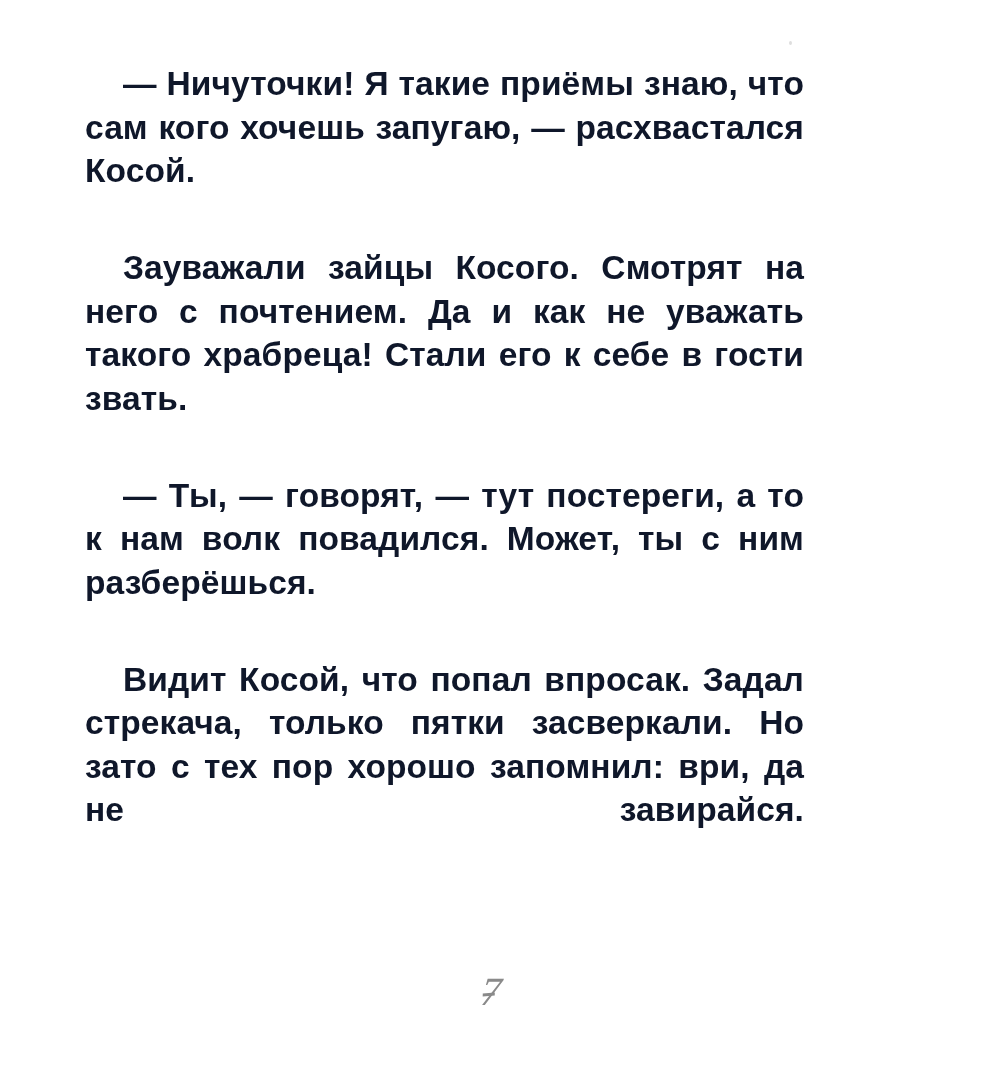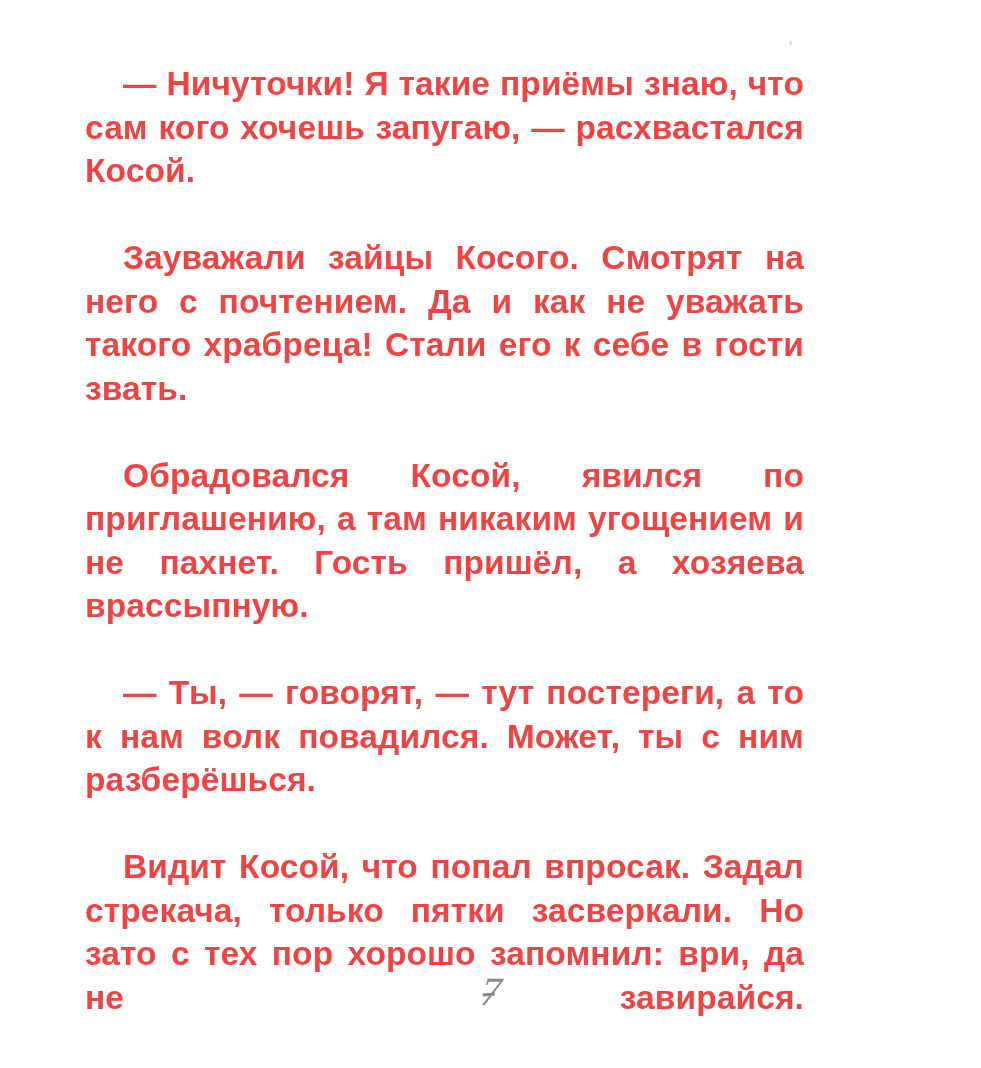--- a/index.html
+++ b/index.html
@@ -45,36 +45,36 @@
   }
 
   .para {
     margin: 0 0 0 0;
     text-align: justify;
     text-justify: inter-word;
     text-indent: 38px;
     font-size: 33.5px;
     line-height: 43.5px;
     font-weight: 600;
-    color: #ef4444;
+    color: #0f172a;
     letter-spacing: 0.1px;
     -webkit-font-smoothing: antialiased;
     hyphens: manual;
   }
 
   
   .para::after {
     content: "";
     display: inline-block;
     width: 100%;
   }
 
   
   .para + .para {
-    margin-top: 0;
+    margin-top: 10px;
   }
 
   
   .folio {
     position: absolute;
     left: 0;
     right: 0;
     top: 968px;
     text-align: center;
     font-family: "Liberation Serif", "DejaVu Serif", serif;
@@ -111,21 +111,20 @@
 
   <div class="scan-speck"></div>
 
   <div class="text-column">
 
     <p class="para">— Ничуточки! Я такие приёмы знаю, что сам кого хочешь запугаю, — расхвастался Косой.</p>
 
     <p class="para">Зауважали зайцы Косого. Смотрят на него с почтением. Да и как не уважать такого храбреца! Стали его к себе в гости звать.</p>
 
 
-    <p class="para">Обрадовался Косой, явился по приглашению, а там никаким угощением и не пахнет. Гость пришёл, а хозяева врассыпную.</p>
 
     <p class="para">— Ты, — говорят, — тут постереги, а то к нам волк повадился. Может, ты с ним разберёшься.</p>
 
     <p class="para">Видит Косой, что попал впросак. Задал стрекача, только пятки засверкали. Но зато с тех пор хорошо запомнил: ври, да не завирайся.</p>
 
   </div>
 
   <div class="folio">
     <span class="folio-num">7</span>
   </div>

